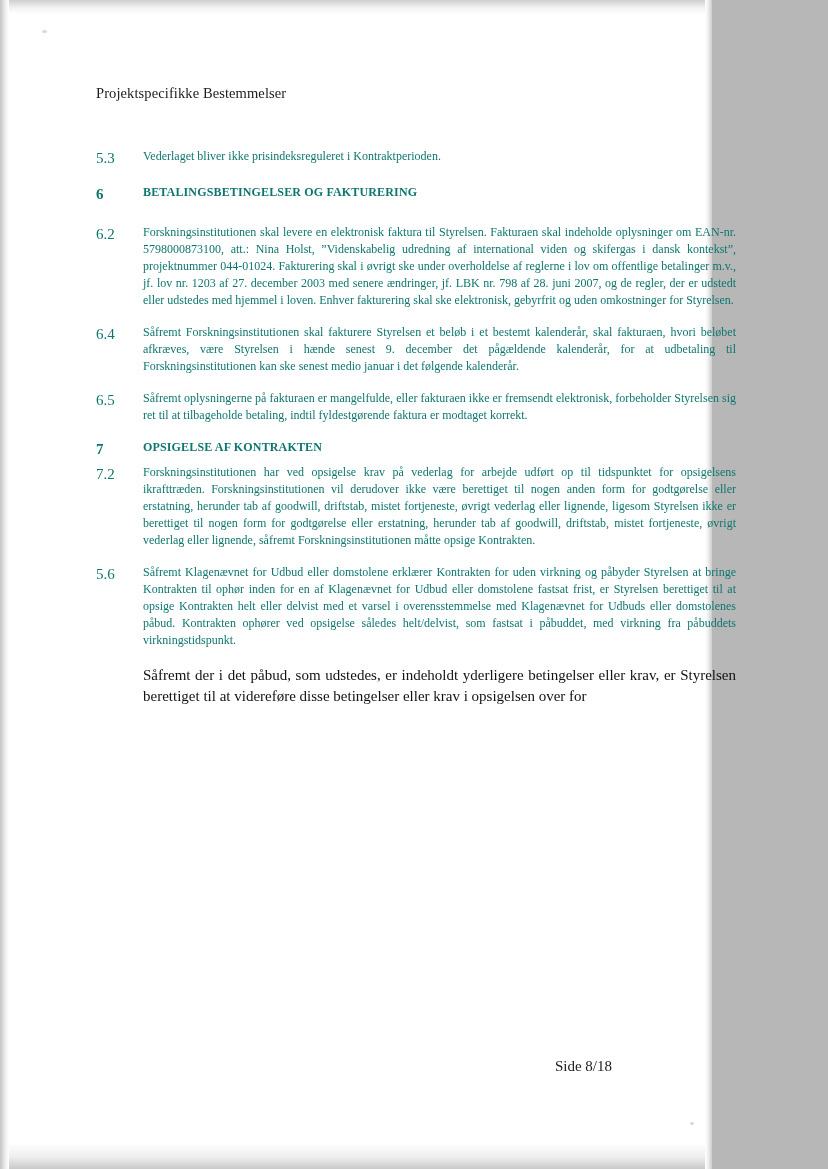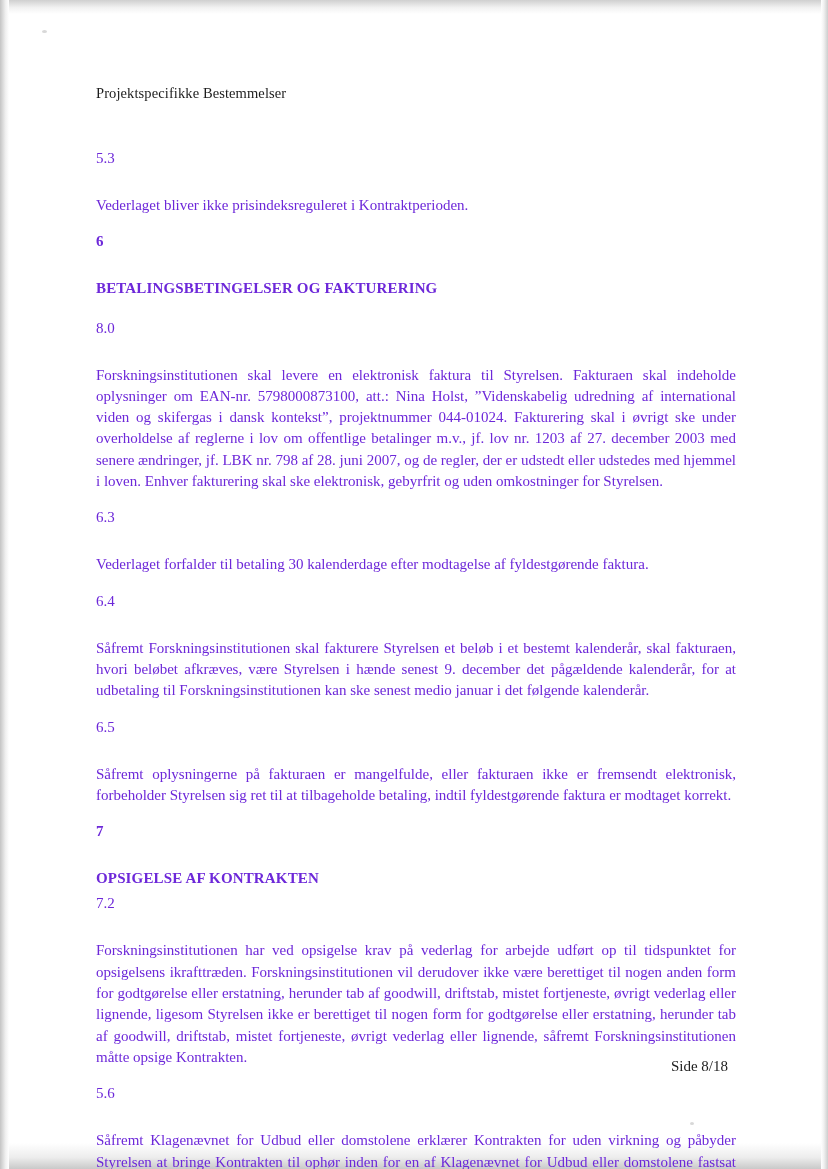--- a/index.html
+++ b/index.html
@@ -8,21 +8,21 @@
     background: #b7b7b7;
   }
   body {
     width: 828px;
     height: 1169px;
     overflow: hidden;
     font-family: "Liberation Serif", serif;
   }
   .page {
     position: relative;
-    width: 828px;
+    width: 712px;
     height: 1169px;
     background: #ffffff;
     box-sizing: border-box;
   }
   
   .scan-edge-top {
     position: absolute;
     top: 0; left: 0; right: 0;
     height: 14px;
     background: linear-gradient(180deg, #cfcfcf 0%, #f2f2f2 55%, #ffffff 100%);
@@ -56,31 +56,30 @@
   .body-block {
     position: absolute;
     left: 96px;
     top: 148px;
     width: 640px;
   }
   .para {
     display: flex;
     align-items: flex-start;
     margin-bottom: 15px;
-    color: #6d28d9;
-    flex-direction: column;
+    color: #0f766e;
   }
   .para .num {
     flex: 0 0 47px;
     font-size: 15px;
     line-height: 1.42;
   }
   .para .txt {
     flex: 1 1 auto;
-    font-size: 15px;
+    font-size: 12px;
     line-height: 1.42;
     text-align: justify;
   }
   .heading .num,
   .heading .txt {
     font-weight: bold;
     letter-spacing: 0.15px;
   }
   .heading {
     margin-top: 6px;
@@ -136,28 +135,24 @@
       <div class="txt">Vederlaget bliver ikke prisindeksreguleret i Kontraktperioden.</div>
     </div>
 
     <div class="para heading">
       <div class="num">6</div>
       <div class="txt">BETALINGSBETINGELSER OG FAKTURERING</div>
     </div>
 
 
     <div class="para">
-      <div class="num">8.0</div>
+      <div class="num">6.2</div>
       <div class="txt">Forskningsinstitutionen skal levere en elektronisk faktura til Styrelsen. Fakturaen skal indeholde oplysninger om EAN-nr. 5798000873100, att.: Nina Holst, ”Videnskabelig udredning af international viden og skifergas i dansk kontekst”, projektnummer 044-01024. Fakturering skal i øvrigt ske under overholdelse af reglerne i lov om offentlige betalinger m.v., jf. lov nr. 1203 af 27. december 2003 med senere ændringer, jf. LBK nr. 798 af 28. juni 2007, og de regler, der er udstedt eller udstedes med hjemmel i loven. Enhver fakturering skal ske elektronisk, gebyrfrit og uden omkostninger for Styrelsen.</div>
     </div>
 
-    <div class="para">
-      <div class="num">6.3</div>
-      <div class="txt">Vederlaget forfalder til betaling 30 kalenderdage efter modtagelse af fyldestgørende faktura.</div>
-    </div>
 
     <div class="para">
       <div class="num">6.4</div>
       <div class="txt">Såfremt Forskningsinstitutionen skal fakturere Styrelsen et beløb i et bestemt kalenderår, skal fakturaen, hvori beløbet afkræves, være Styrelsen i hænde senest 9. december det pågældende kalenderår, for at udbetaling til Forskningsinstitutionen kan ske senest medio januar i det følgende kalenderår.</div>
     </div>
 
     <div class="para">
       <div class="num">6.5</div>
       <div class="txt">Såfremt oplysningerne på fakturaen er mangelfulde, eller fakturaen ikke er fremsendt elektronisk, forbeholder Styrelsen sig ret til at tilbageholde betaling, indtil fyldestgørende faktura er modtaget korrekt.</div>
     </div>

